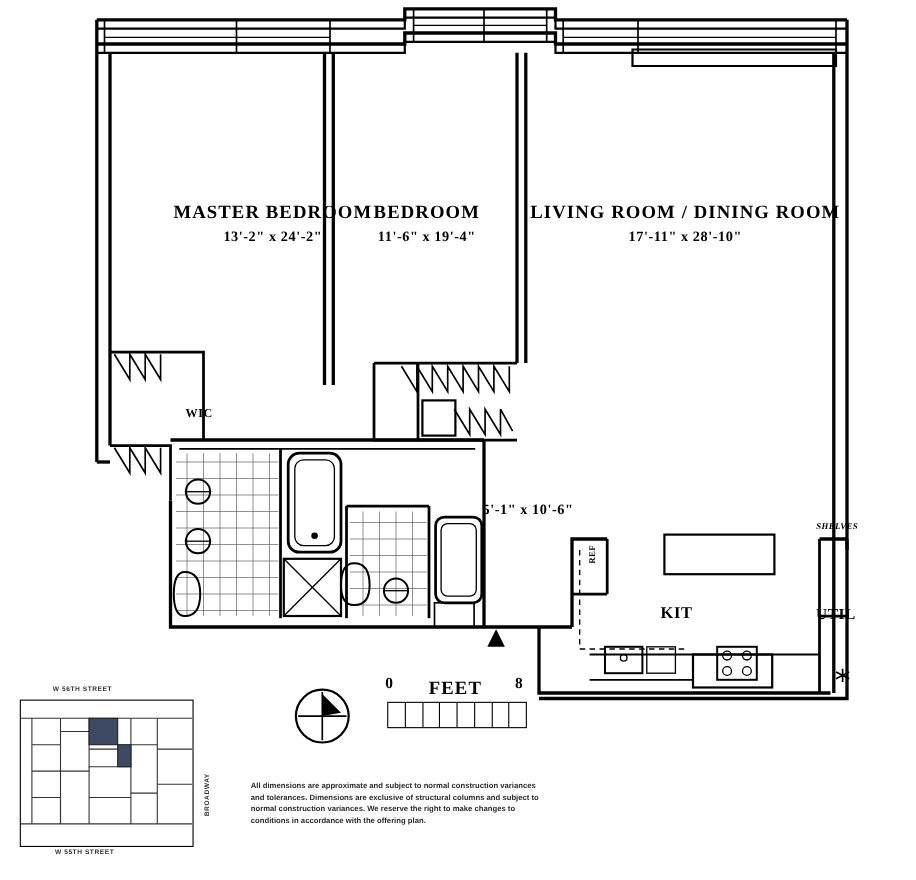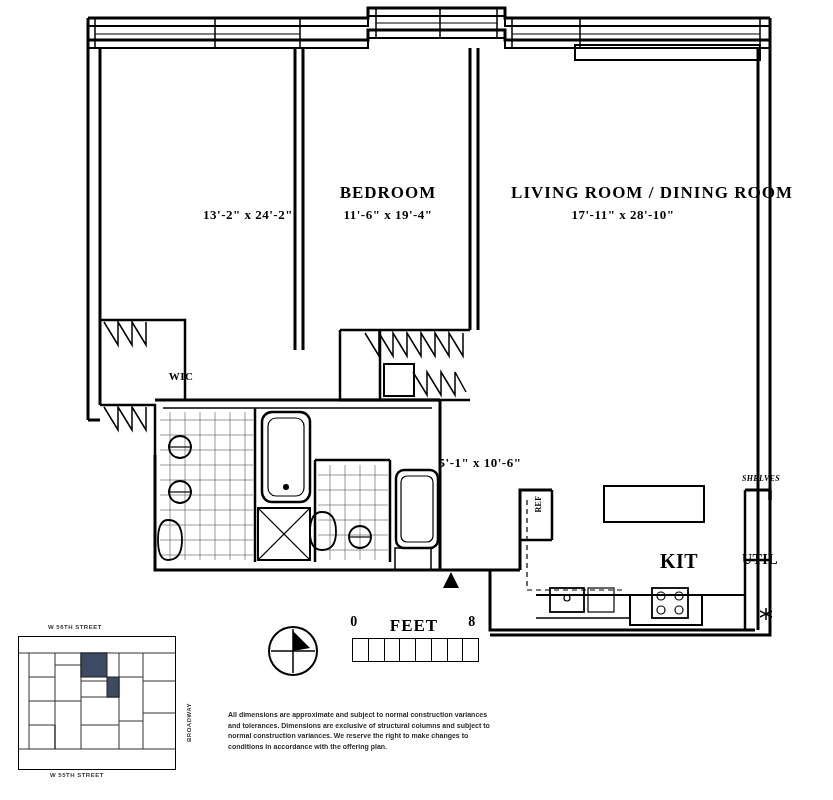--- a/index.html
+++ b/index.html
@@ -237,33 +237,34 @@
       <path d="M 527 500 L 527 590" stroke-width="1.2" stroke-dasharray="5 4"></path>
       <path d="M 527 590 L 624 590" stroke-width="1.2" stroke-dasharray="5 4"></path>
 
       <path d="M 766 608 L 766 620 M 760 611 L 772 617 M 772 611 L 760 617" stroke-width="1.5"></path>
 
       <path d="M 440 570 L 490 570" stroke-width="3"></path>
       <path d="M 478 430 L 478 570" stroke-width="0"></path>
     </g>
   </svg>
 
+  <div class="label room-name" style="left:103px; top:183px; width:290px;">MASTER BEDROOM</div>
   <div class="label room-dims" style="left:103px; top:207px; width:290px;">13'-2" x 24'-2"</div>
 
   <div class="label room-name" style="left:300px; top:183px; width:176px;">BEDROOM</div>
   <div class="label room-dims" style="left:300px; top:207px; width:176px;">11'-6" x 19'-4"</div>
 
-  <div class="label room-name" style="left:478px; top:183px; width:290px;padding-left:29px;">LIVING ROOM / DINING ROOM</div>
+  <div class="label room-name" style="left:478px; top:183px; width:290px;">LIVING ROOM / DINING ROOM</div>
   <div class="label room-dims" style="left:478px; top:207px; width:290px;">17'-11" x 28'-10"</div>
 
   <div class="label room-dims" style="left:400px; top:455px; width:160px;">5'-1" x 10'-6"</div>
 
   <div class="label small-name" style="left:100px; top:370px; width:90px;padding-left:36px;">WIC</div>
 
-  <div class="label small-name" style="left:644px; top:550px; width:70px; font-size:20px;">KIT</div>
+  <div class="label small-name" style="left:580px; top:550px; width:70px; font-size:15px;">KIT</div>
 
   <div class="label small-name" style="left:735px; top:552px; width:50px; font-size:14px;">UTIL</div>
 
   <div class="label tiny-name" style="left:737px; top:474px; width:48px;font-style:italic;">SHELVES</div>
 
   <div class="label tiny-name rot" style="left:534px; top:526px; width:44px;">REF</div>
 
   <div class="northtri" style="left:443px; top:572px;"></div>
 
   <div class="compass" style="left:268px; top:626px; width:46px; height:46px;">

